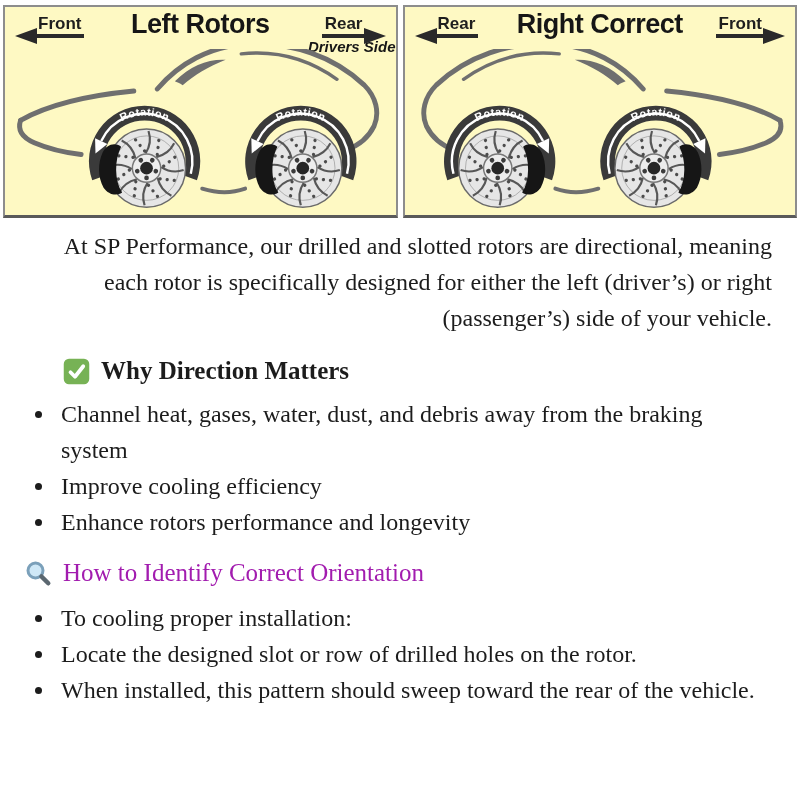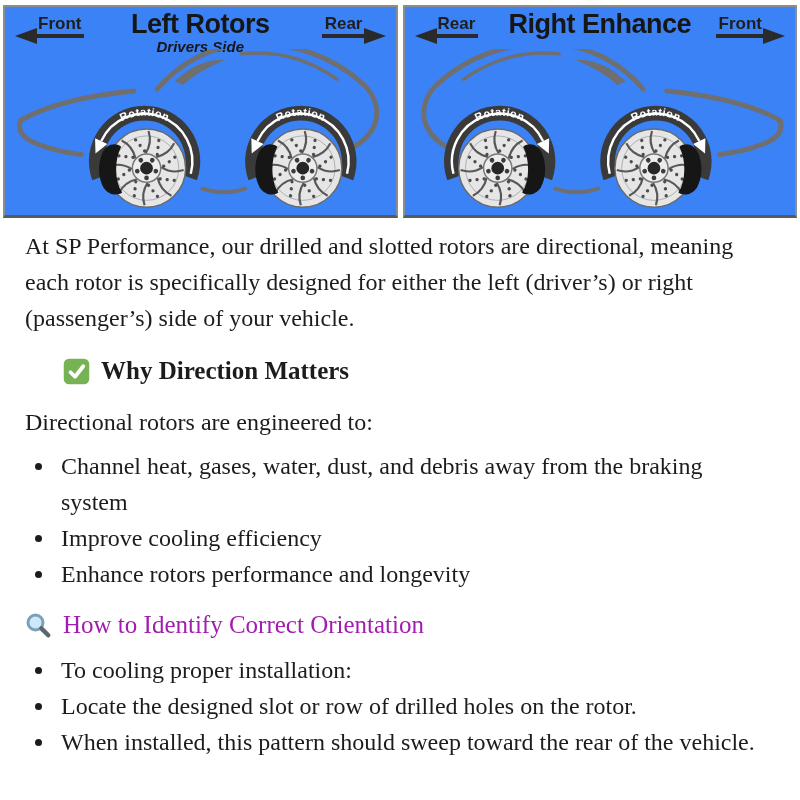--- a/index.html
+++ b/index.html
@@ -4,41 +4,41 @@
 <style>
   html,body{margin:0;padding:0;}
   body{
     width:800px;height:800px;background:#ffffff;
     font-family:"Liberation Serif",serif;color:#1c1c1c;
     overflow:hidden;
   }
   
   .diagram-row{display:flex;gap:5px;padding:5px 3px 0 3px;}
   .panel{
-    flex:1;position:relative;height:208px;background:#3b82f6;
+    flex:1;position:relative;height:208px;background:#fef9c3;
     border:2px solid #8d8d8d;border-bottom:3px solid #5a5a5a;
   }
   .panel-title{position:absolute;top:4px;left:0;right:0;text-align:center;
     font-family:"Liberation Sans",sans-serif;color:#161616;}
   .panel-title .t{font-size:27px;font-weight:bold;letter-spacing:-0.5px;line-height:1;}
-  .panel-title .s{font-size:15px;font-weight:bold;font-style:italic;line-height:1.25;}
+  .panel-title .s{font-size:15px;font-weight:bold;font-style:italic;line-height:1.25;text-align:right;}
   .dir{display:flex;align-items:flex-end;
     font:bold 17px "Liberation Sans",sans-serif;color:#1e1e1e;position:absolute;top:8px;}
   .dir.posL{left:10px;} .dir.posR{right:10px;}
   .dir .bar-txt{border-bottom:4px solid #2a2a2a;padding:0 3px 1px;line-height:1.05;}
   .tri{width:0;height:0;border-top:8px solid transparent;border-bottom:8px solid transparent;}
   .tri.left{border-right:22px solid #2a2a2a;margin-bottom:-6px;margin-right:-2px;}
   .tri.right{border-left:22px solid #2a2a2a;margin-bottom:-6px;margin-left:-2px;}
   .car-svg{position:absolute;left:0;bottom:0;width:100%;height:166px;display:block;}
   .rarc{stroke:#ffffff;stroke-width:2.5;fill:none;}
   .rot-txt{font:bold 11px "Liberation Sans",sans-serif;fill:#ffffff;letter-spacing:0.5px;}
   
   .content{padding:10px 28px 0 25px;font-size:24px;line-height:36px;}
   .content p{margin:0;}
-  .intro{margin:0;}
+  .intro{margin:0;text-align:right;}
   .sec-h{display:flex;align-items:center;gap:11px;font-size:25px;line-height:34px;}
   .sec-h.bold{font-weight:bold;margin-top:18px;padding-left:38px;}
   .sec-h.reg{font-weight:normal;margin-top:16px;color:#a21caf;}
   .lead{margin-top:16px !important;}
   ul{margin:8px 0 0 0;padding-left:19px;}
   ul.second{margin-top:10px;}
   li{padding-left:5px;margin-left:12px;}
   .emoji{width:27px;height:27px;flex:0 0 auto;display:inline-block;}
 </style>
 </head>
@@ -128,21 +128,21 @@
       </g>
     </svg>
   </div>
 
   <div class="panel">
     <div class="dir posL">
       <span class="tri left"></span>
       <span class="bar-txt">Rear</span>
     </div>
     <div class="panel-title">
-      <div class="t">Right Enhance</div>
+      <div class="t">Right Correct</div>
     </div>
     <div class="dir posR">
       <span class="bar-txt">Front</span>
       <span class="tri right"></span>
     </div>
     <svg class="car-svg" viewBox="0 45 388 170" preserveAspectRatio="xMidYMax meet">
       <g transform="translate(388,0) scale(-1,1)">
           <use href="#carbody"></use>
         </g>
       <g transform="translate(91,160)">
@@ -171,21 +171,20 @@
   <p class="intro">At SP Performance, our drilled and slotted rotors are directional, meaning each rotor is specifically designed for either the left (driver’s) or right (passenger’s) side of your vehicle.</p>
 
   <div class="sec-h bold">
     <svg class="emoji" viewBox="0 0 36 36">
       <rect x="1" y="1" width="34" height="34" rx="7" fill="#77b255"></rect>
       <path d="M10 19 L16 25 L27 11" fill="none" stroke="#ffffff" stroke-width="5" stroke-linecap="round" stroke-linejoin="round"></path>
     </svg>
     <span>Why Direction Matters</span>
   </div>
 
-  <p class="lead">Directional rotors are engineered to:</p>
 
   <ul>
     <li>Channel heat, gases, water, dust, and debris away from the braking system</li>
     <li>Improve cooling efficiency</li>
     <li>Enhance rotors performance and longevity</li>
   </ul>
 
   <div class="sec-h reg">
     <svg class="emoji" viewBox="0 0 36 36">
       <circle cx="14" cy="14" r="10" fill="#cfe8f7" stroke="#7ba0ba" stroke-width="4"></circle>

